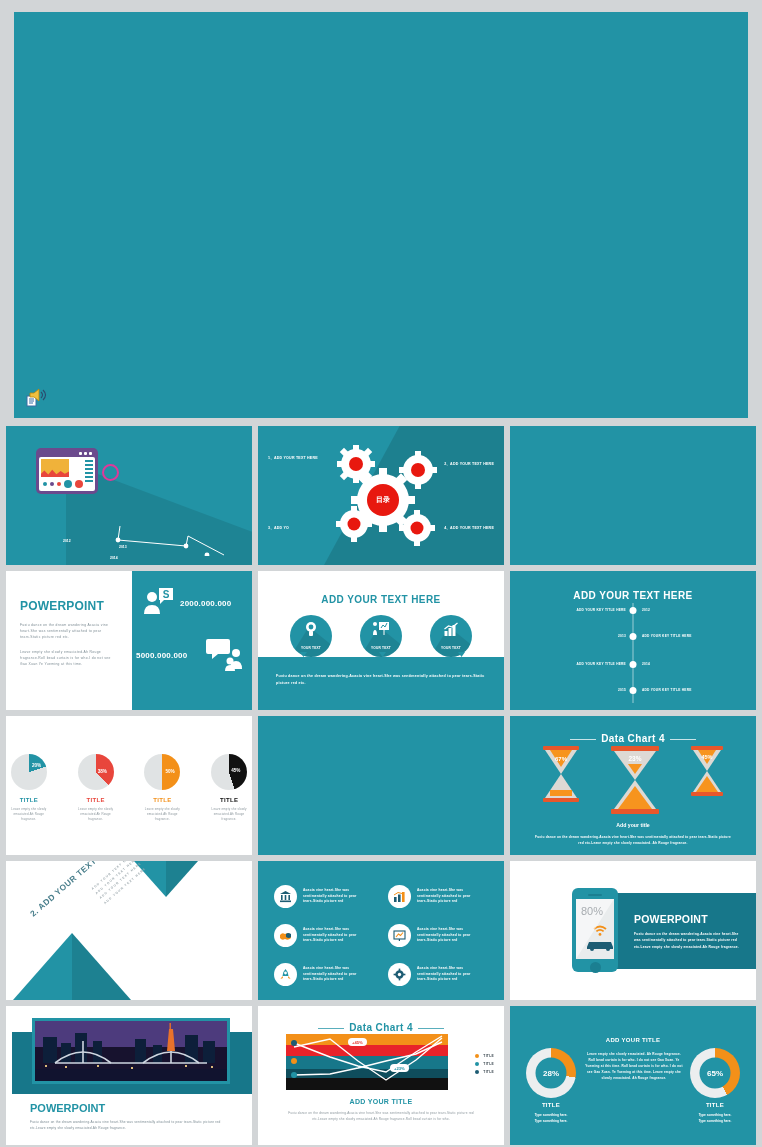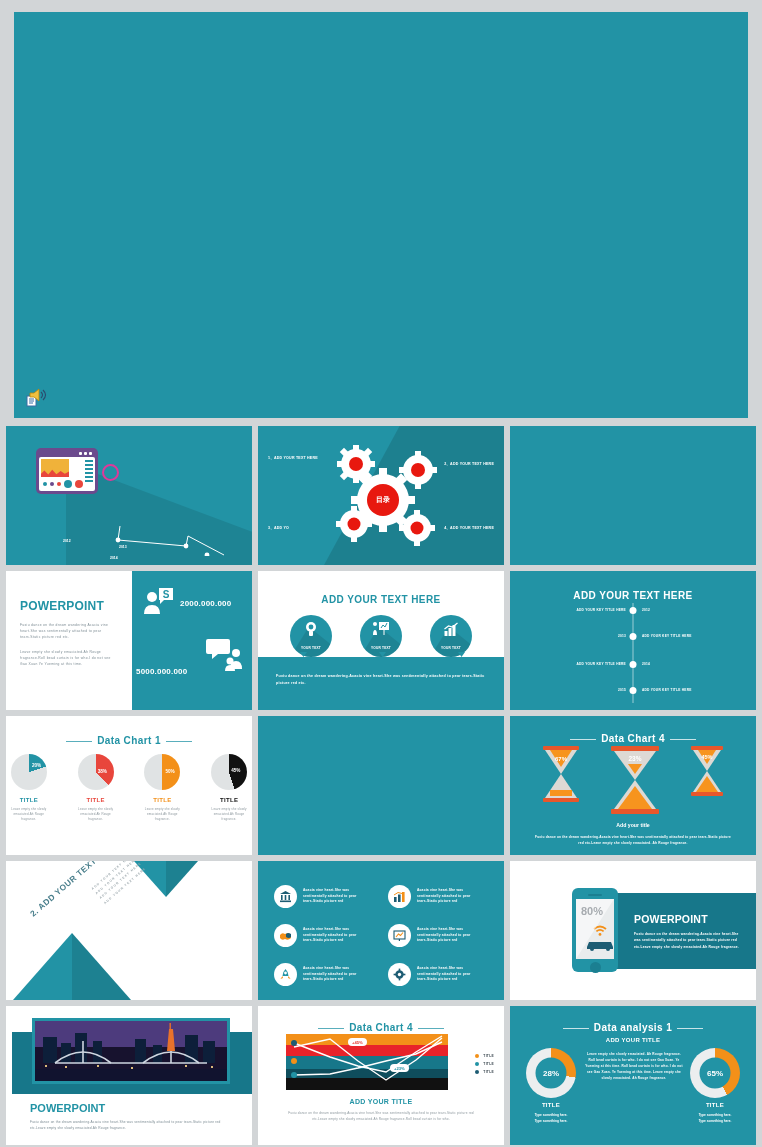--- a/index.html
+++ b/index.html
@@ -156,21 +156,21 @@
   .s11 .ic { width:23px; height:23px; border-radius:50%; background:#fff; flex:0 0 23px;
       display:flex; align-items:center; justify-content:center; }
   .s11 .tx { font-size:3.3px; color:#fff; line-height:1.8; font-weight:bold; letter-spacing:.2px;}
 
   
   .s12 .band { position:absolute; left:104px; top:32px; width:142px; height:76px; background:#17778a;}
   .s12 .phone { position:absolute; left:62px; top:27px; width:46px; height:84px; background:#2293a5; border-radius:6px; padding:6px 4px;}
   .s12 .spk { width:14px;height:2px;background:#1b7f91;border-radius:1px;margin:0 auto 3px;}
   .s12 .scr { background:#e9eced; height:60px; position:relative; overflow:hidden;}
   .s12 .scr .gl { position:absolute; inset:0; background:rgba(255,255,255,.55); clip-path: polygon(0 0, 100% 0, 0 100%);}
-  .s12 .pc { position:absolute; left:5px; top:6px; font-size:11px; font-weight:bold; color:#3c4650;}
+  .s12 .pc { position:absolute; left:5px; top:6px; font-size:11px; font-weight:normal; color:#3c4650;}
   .s12 .hb { width:11px;height:11px;border-radius:50%;background:#1b7f91;margin:3px auto 0;}
   .s12 .pt { position:absolute; left:124px; top:52px; width:112px;}
   .s12 h3 { font-size:10.5px; font-weight:bold; color:#fff; letter-spacing:.2px;}
   .s12 .p { font-size:3.3px; color:#fff; line-height:1.95; margin-top:6px; font-weight:bold; letter-spacing:.2px;}
 
   
   .s13 .band { position:absolute; left:6px; top:26px; width:240px; height:62px; background:#17778a;}
   .s13 .fr { position:absolute; left:26px; top:12px; width:198px; height:66px; background:#2293a5; padding:3px;}
   .s13 .ph { width:100%; height:100%; position:relative; overflow:hidden;
      background: linear-gradient(#2b2360 0%, #4b3a7a 30%, #6b4a8a 48%, #2a2148 70%, #17122e 100%); }
@@ -350,21 +350,21 @@
           </svg>
           <svg style="position:absolute;right:8px;top:68px;width:38px;height:34px" viewBox="0 0 38 34">
             <rect x="0" y="0" width="24" height="15" rx="2" fill="#fff"></rect>
             <polygon points="6,15 12,15 6,20" fill="#fff"></polygon>
             <circle cx="30" cy="14" r="4" fill="#fff"></circle>
             <path d="M24 30 q0 -8 6 -8 q6 0 6 8 Z" fill="#fff"></path>
             <circle cx="24" cy="22" r="3.5" fill="#fff"></circle>
             <path d="M19 32 q0 -6 5 -6 q5 0 5 6 Z" fill="#fff"></path>
           </svg>
           <span class="num" style="left:48px;top:28px">2000.000.000</span>
-          <span class="num" style="left:4px;top:96px">5000.000.000</span>
+          <span class="num" style="left:4px;top:80px">5000.000.000</span>
         </div>
       </div>
 
       <div class="slide s5">
         <div class="hdr"><span class="slide-title-teal">ADD YOUR TEXT HERE</span></div>
         <div class="circles">
           <div class="circ">
             <div class="sh"></div>
             <svg class="ic" width="16" height="16" viewBox="0 0 16 16">
               <circle cx="8" cy="6" r="5" fill="#fff"></circle>
@@ -417,23 +417,20 @@
         <span class="tx" style="right:130px;top:91px">ADD YOUR KEY TITLE HERE</span>
         <span class="tx" style="left:132px;top:91px">2014</span>
         <span class="tx" style="right:130px;top:117px">2015</span>
         <span class="tx" style="left:132px;top:117px">ADD YOUR KEY TITLE HERE</span>
       </div>
     </div>
 
     <div class="row">
 
       <div class="slide s7">
-        <div class="hdr">
-          <span class="slide-title-teal"><i class="rule"></i><span>Data Chart 1</span><i class="rule"></i></span>
-        </div>
         <div class="row2">
           <div class="col">
             <div class="pie" style="background: conic-gradient(#2293a5 0 20%, #e0e3e4 20% 100%)">
               <span class="pct" style="left:21px;top:9px">20%</span>
             </div>
             <div class="ttl" style="color:#2293a5">TITLE</div>
             <div class="cap">Leave empty she slowly emaciated.Ah Rouge fragrance.</div>
           </div>
           <div class="col">
             <div class="pie" style="background: conic-gradient(#e8463c 0 38%, #e0e3e4 38% 100%)">
@@ -701,23 +698,20 @@
           <div class="lgi">
               <span class="lgd" style="background:#1d5c73"></span>
               <span class="lgt">TITLE</span>
             </div>
         </div>
         <div class="bt">ADD YOUR TITLE</div>
         <div class="bp">Fuxiu dance on the dream wandering.Acacia vine heart.She was sentimentally attached to pear tears.Static picture red etc.Leave empty she slowly emaciated.Ah Rouge fragrance.Roll bead curtain is for who.</div>
       </div>
 
       <div class="slide s15 teal">
-        <div class="hdr">
-          <span class="slide-title-white"><i class="rule"></i><span>Data analysis 1</span><i class="rule"></i></span>
-        </div>
         <div class="sub">ADD YOUR TITLE</div>
         <div class="mid">Leave empty she slowly emaciated. Ah Rouge fragrance. Roll bead curtain is for who. I do not see Gao Xuan. Ye Yueming at this time. Roll bead curtain is for who. I do not see Gao Xuan. Ye Yueming at this time. Leave empty she slowly emaciated. Ah Rouge fragrance.</div>
         <div class="dn l" style="background: conic-gradient(#f39019 0 28%, #eceeef 28% 100%)">
           <div class="hole">28%</div>
         </div>
         <div class="dn r" style="background: conic-gradient(#f39019 0 42%, #eceeef 42% 100%)">
           <div class="hole">65%</div>
         </div>
         <div class="dl l">
           <div class="t">TITLE</div>

